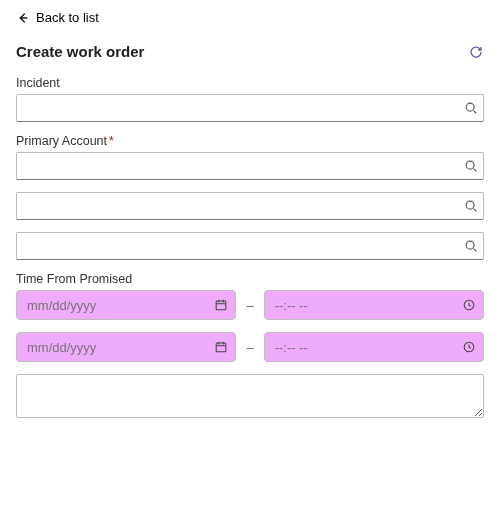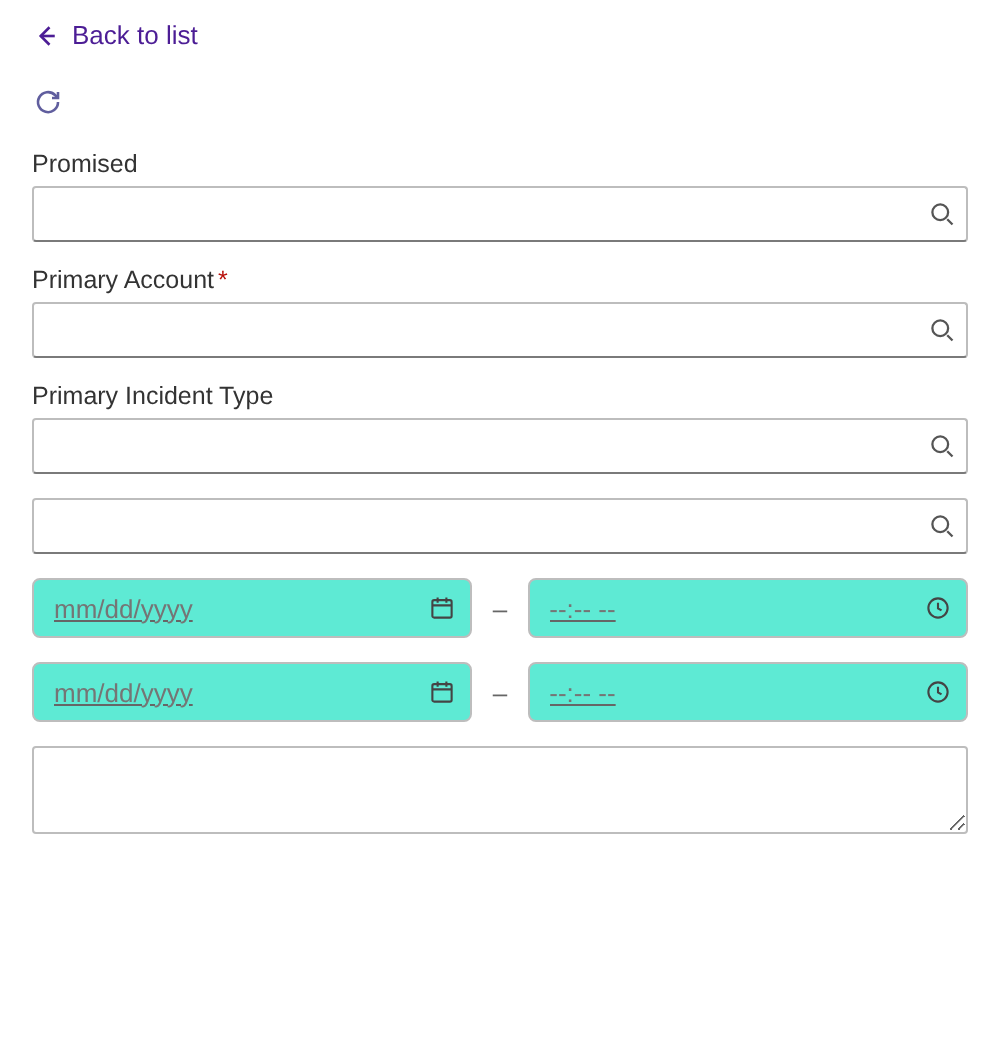--- a/index.html
+++ b/index.html
@@ -11,21 +11,21 @@
     width: 500px;
     height: 520px;
     overflow: hidden;
   }
   .container { padding: 10px 16px 16px 16px; }
 
   .back-link {
     display: inline-flex;
     align-items: center;
     gap: 6px;
-    color: #4c1d95;
+    color: #000000;
     font-size: 13px;
     cursor: pointer;
     margin-bottom: 18px;
   }
   .back-link svg { width: 14px; height: 14px; }
 
   .title-row {
     display: flex;
     justify-content: space-between;
     align-items: center;
@@ -80,23 +80,22 @@
     position: relative;
   }
   .dt-box input {
     width: 100%;
     height: 30px;
     border: 1px solid #bdbdbd;
     border-radius: 4px;
     padding: 0 30px 0 10px;
     font-size: 13px;
     color: #666;
-    background: #5eead4;
+    background: #f0abfc;
     outline: none;
-    text-decoration: underline;
   }
   .dt-icon {
     position: absolute;
     right: 8px;
     top: 50%;
     transform: translateY(-50%);
     color: #444;
     width: 14px;
     height: 14px;
     cursor: pointer;
@@ -122,29 +121,30 @@
 
   <div class="back-link">
     <svg viewBox="0 0 16 16" fill="none" stroke="currentColor" stroke-width="1.5">
         <path d="M10 3 5 8l5 5"></path>
         <path d="M5 8h8"></path>
       </svg>
     <span>Back to list</span>
   </div>
 
   <div class="title-row">
+    <h1>Create work order</h1>
     <svg class="refresh" viewBox="0 0 16 16" fill="none" stroke="currentColor" stroke-width="1.3">
         <path d="M13 8a5 5 0 1 1-1.5-3.5L13 6"></path>
         <path d="M13 3v3h-3"></path>
       </svg>
   </div>
 
   
   <div class="field">
-    <label class="field-label"><span>Promised</span></label>
+    <label class="field-label"><span>Incident</span></label>
     <div class="lookup">
       <input type="text" value="" style="">
       <svg class="lookup-icon" viewBox="0 0 16 16" fill="none" stroke="currentColor" stroke-width="1.3">
           <circle cx="7" cy="7" r="4.5"></circle>
           <path d="m11 11 3 3"></path>
         </svg>
     </div>
   </div>
 
   
@@ -156,43 +156,43 @@
           <circle cx="7" cy="7" r="4.5"></circle>
           <path d="m11 11 3 3"></path>
         </svg>
     </div>
   </div>
 
   
 
   
   <div class="field">
-    <label class="field-label"><span>Primary Incident Type</span></label>
-    <div class="lookup">
-      <input type="text" value="" style="">
-      <svg class="lookup-icon" viewBox="0 0 16 16" fill="none" stroke="currentColor" stroke-width="1.3">
-          <circle cx="7" cy="7" r="4.5"></circle>
-          <path d="m11 11 3 3"></path>
-        </svg>
-    </div>
-  </div>
-
-  
-  <div class="field">
-    <div class="lookup">
-      <input type="text" value="" style="">
-      <svg class="lookup-icon" viewBox="0 0 16 16" fill="none" stroke="currentColor" stroke-width="1.3">
-          <circle cx="7" cy="7" r="4.5"></circle>
-          <path d="m11 11 3 3"></path>
-        </svg>
-    </div>
-  </div>
-
-  
-  <div class="field">
+    <div class="lookup">
+      <input type="text" value="" style="">
+      <svg class="lookup-icon" viewBox="0 0 16 16" fill="none" stroke="currentColor" stroke-width="1.3">
+          <circle cx="7" cy="7" r="4.5"></circle>
+          <path d="m11 11 3 3"></path>
+        </svg>
+    </div>
+  </div>
+
+  
+  <div class="field">
+    <div class="lookup">
+      <input type="text" value="" style="">
+      <svg class="lookup-icon" viewBox="0 0 16 16" fill="none" stroke="currentColor" stroke-width="1.3">
+          <circle cx="7" cy="7" r="4.5"></circle>
+          <path d="m11 11 3 3"></path>
+        </svg>
+    </div>
+  </div>
+
+  
+  <div class="field">
+    <label class="field-label">Time From Promised</label>
     <div class="dt-row">
       <div class="dt-box">
         <input type="text" placeholder="mm/dd/yyyy" style="">
         <svg class="dt-icon" viewBox="0 0 16 16" fill="none" stroke="currentColor" stroke-width="1.2">
             <rect x="2.5" y="3.5" width="11" height="10" rx="1"></rect>
             <path d="M2.5 6.5h11M5.5 2v3M10.5 2v3"></path>
           </svg>
       </div>
       <span class="dash">–</span>
       <div class="dt-box">

